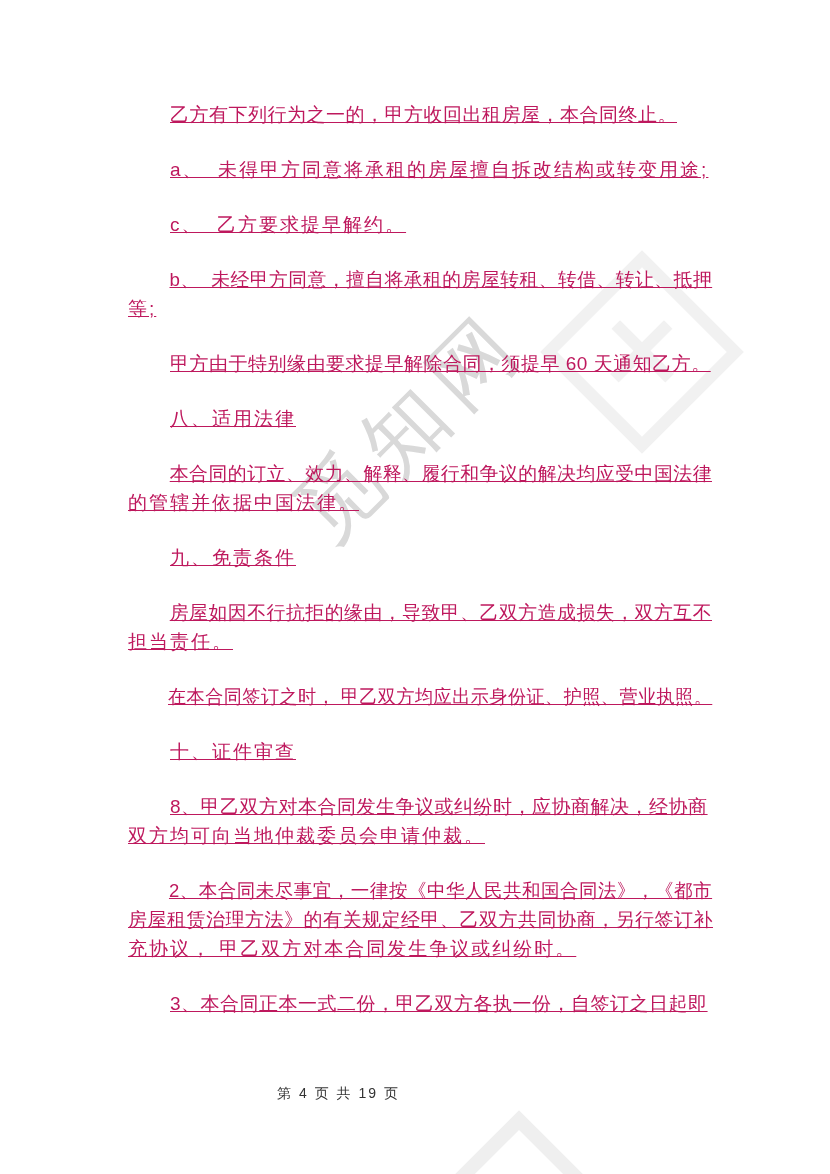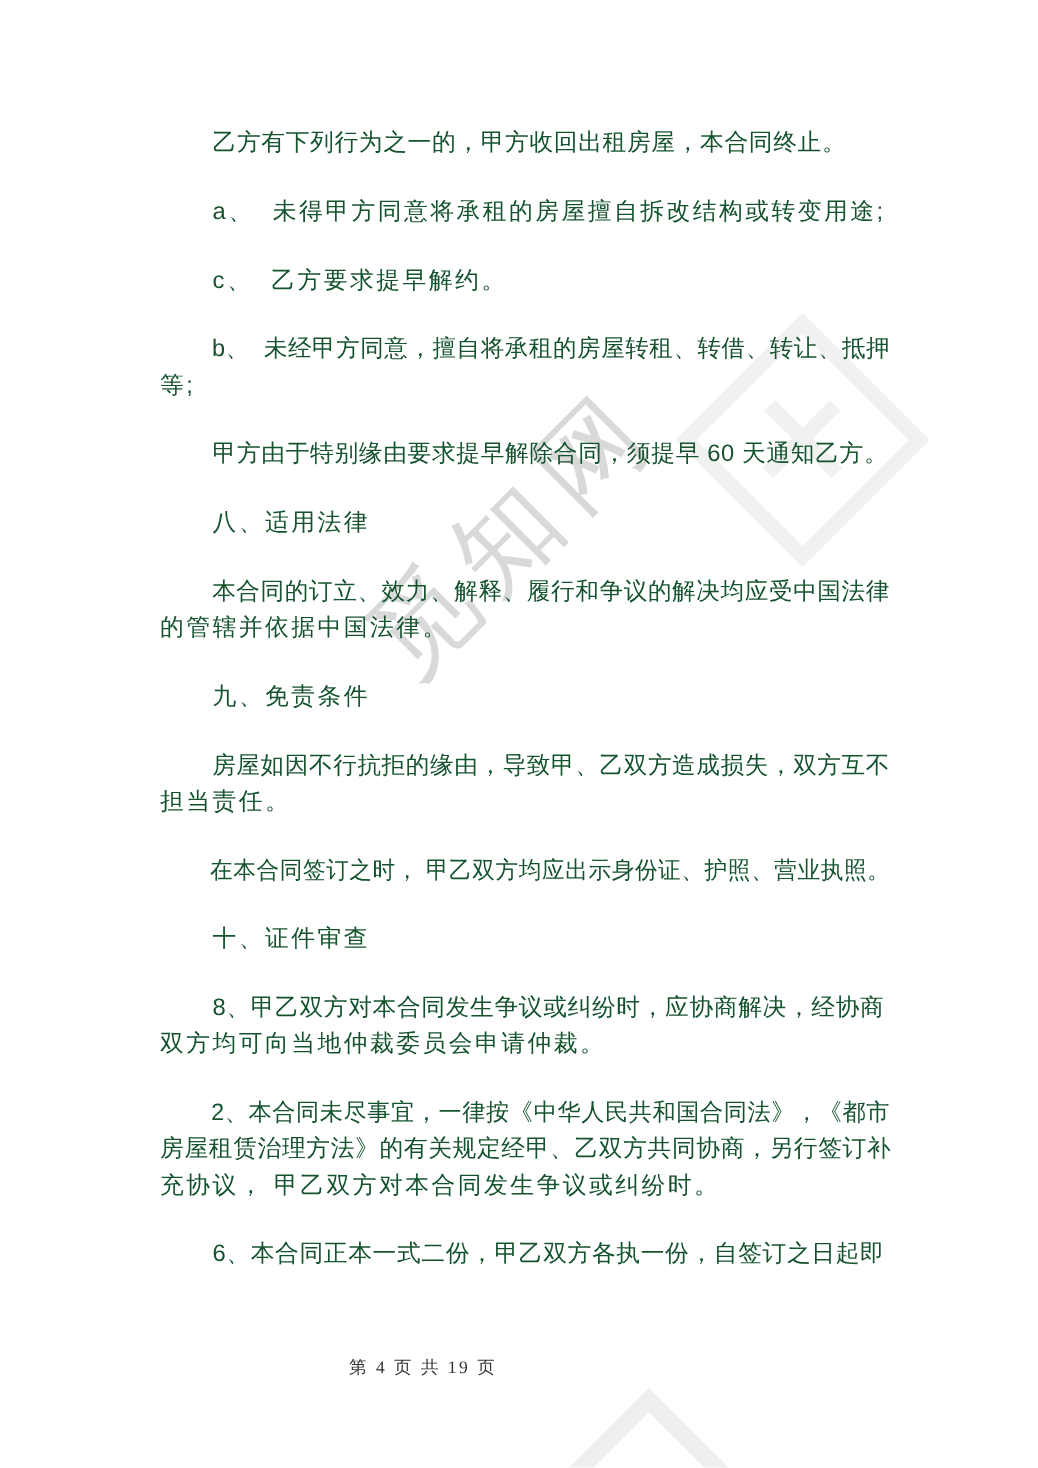--- a/index.html
+++ b/index.html
@@ -9,41 +9,41 @@
     position: relative;
     overflow: hidden;
     font-family: "Liberation Sans", "DejaVu Sans", sans-serif;
   }
 
   
   .doc {
     position: absolute;
     left: 128px; top: 100px;
     width: 584px;
-    color: #14532d;
+    color: #be185d;
     font-size: 19px;
     line-height: 29px;
     letter-spacing: 2px;
     z-index: 2;
+    text-decoration: underline;
   }
   .para { margin: 0 0 26px 0; }
   .line { white-space: pre; }
   .line.indent { padding-left: 42px; }
 
   
   .footer {
     position: absolute;
     left: 0; top: 1085px;
     width: 677px;
     text-align: center;
     color: #333333;
     font-size: 14px;
     letter-spacing: 2px;
     z-index: 2;
-    font-family: Liberation Serif, serif;
   }
 
   
   .wm-text {
     position: absolute;
     left: 265px; top: 372px;
     width: 290px;
     text-align: center;
     font-size: 82px;
     letter-spacing: 12px;
@@ -134,19 +134,19 @@
       <div class="para">
         <div class="line indent" style="letter-spacing: 0.5px;">8、甲乙双方对本合同发生争议或纠纷时，应协商解决，经协商</div>
         <div class="line">双方均可向当地仲裁委员会申请仲裁。</div>
       </div>
       <div class="para">
         <div class="line indent" style="letter-spacing: 0.5px; transform-origin: 0px 50%; transform: scaleX(0.975);">2、本合同未尽事宜，一律按《中华人民共和国合同法》，《都市</div>
         <div class="line" style="letter-spacing: 0.5px;">房屋租赁治理方法》的有关规定经甲、乙双方共同协商，另行签订补</div>
         <div class="line">充协议， 甲乙双方对本合同发生争议或纠纷时。</div>
       </div>
       <div class="para">
-        <div class="line indent" style="letter-spacing: 0.5px;">6、本合同正本一式二份，甲乙双方各执一份，自签订之日起即</div>
+        <div class="line indent" style="letter-spacing: 0.5px;">3、本合同正本一式二份，甲乙双方各执一份，自签订之日起即</div>
       </div>
     </div>
 
   <div class="footer">第 4 页 共 19 页</div>
 
 </div>
 
 </body></html>

